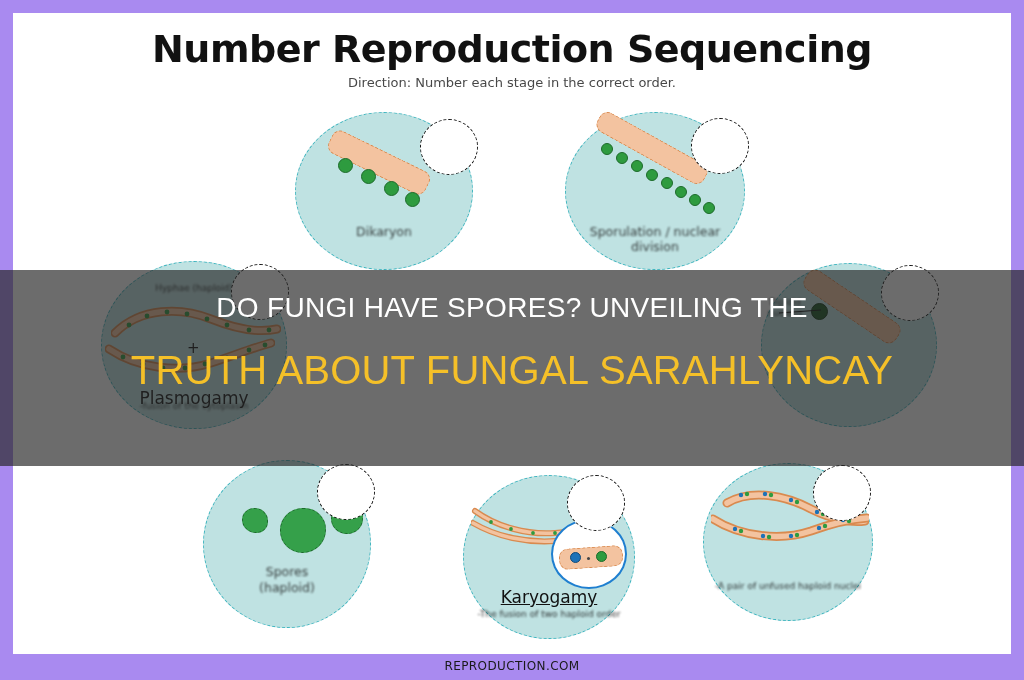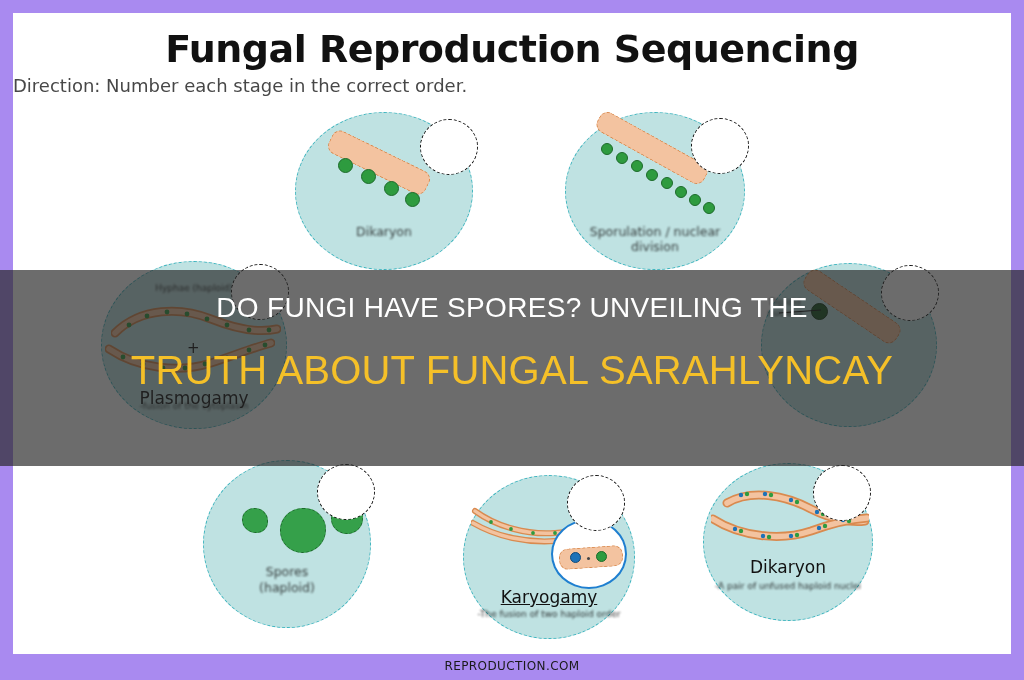--- a/index.html
+++ b/index.html
@@ -22,22 +22,23 @@
     text-align:center;
     font-family:"DejaVu Sans", sans-serif;
     font-weight:bold;
     font-size:38px;
     letter-spacing:-0.5px;
     color:#111111;
     white-space:nowrap;
   }
   .wk-sub{
     position:absolute;left:0;right:0;top:62px;
+    text-align:center;
     font-family:"DejaVu Sans", sans-serif;
-    font-size:18px;
+    font-size:13px;
     color:#2e2e2e;
     filter:blur(0.45px);
     opacity:.88;
   }
 
   
   .stage{
     position:absolute;
   }
   .bubble{
@@ -160,21 +161,21 @@
     color:#1a1a1a;
     letter-spacing:.4px;
     filter:blur(0.35px);
   }
 </style>
 </head>
 <body>
 
 <div id="page">
 
-  <div class="wk-title">Fungal Reproduction Sequencing</div>
+  <div class="wk-title">Number Reproduction Sequencing</div>
   <div class="wk-sub">Direction: Number each stage in the correct order.</div>
 
   <div class="stage" style="left:282px;top:99px;width:178px;height:158px;">
     <div class="bubble"></div>
     <div class="hypha" style="left:30px;top:38px;width:108px;height:25px;transform:rotate(26deg);"></div>
     <div class="nucleus" style="left:43px;top:46px;width:15px;height:15px;"></div>
     <div class="nucleus" style="left:66px;top:57px;width:15px;height:15px;"></div>
     <div class="nucleus" style="left:89px;top:69px;width:15px;height:15px;"></div>
     <div class="nucleus" style="left:110px;top:80px;width:15px;height:15px;"></div>
     <div class="stage-label lbl-mid blurry2" style="top:112px;">Dikaryon</div>
@@ -316,21 +317,20 @@
           <circle cx="30" cy="46" r="2.2" fill="#2e9b3f"></circle>
         <circle cx="52" cy="51" r="2.2" fill="#1d72b8"></circle>
           <circle cx="58" cy="52" r="2.2" fill="#2e9b3f"></circle>
         <circle cx="80" cy="51" r="2.2" fill="#1d72b8"></circle>
           <circle cx="86" cy="50" r="2.2" fill="#2e9b3f"></circle>
         <circle cx="108" cy="43" r="2.2" fill="#1d72b8"></circle>
           <circle cx="114" cy="41" r="2.2" fill="#2e9b3f"></circle>
       </g>
     </svg>
 
-    <div class="stage-label lbl-big" style="top:94px;">Dikaryon</div>
     <div class="stage-label lbl-small blurry" style="top:118px;">-A pair of unfused haploid nuclei</div>
 
     <div class="answer-circle" style="left:110px;top:2px;"></div>
   </div>
 
 </div>
 
 <div id="overlay">
   <div id="ov-line1">DO FUNGI HAVE SPORES? UNVEILING THE</div>
   <div id="ov-line2">TRUTH ABOUT FUNGAL SARAHLYNCAY</div>

